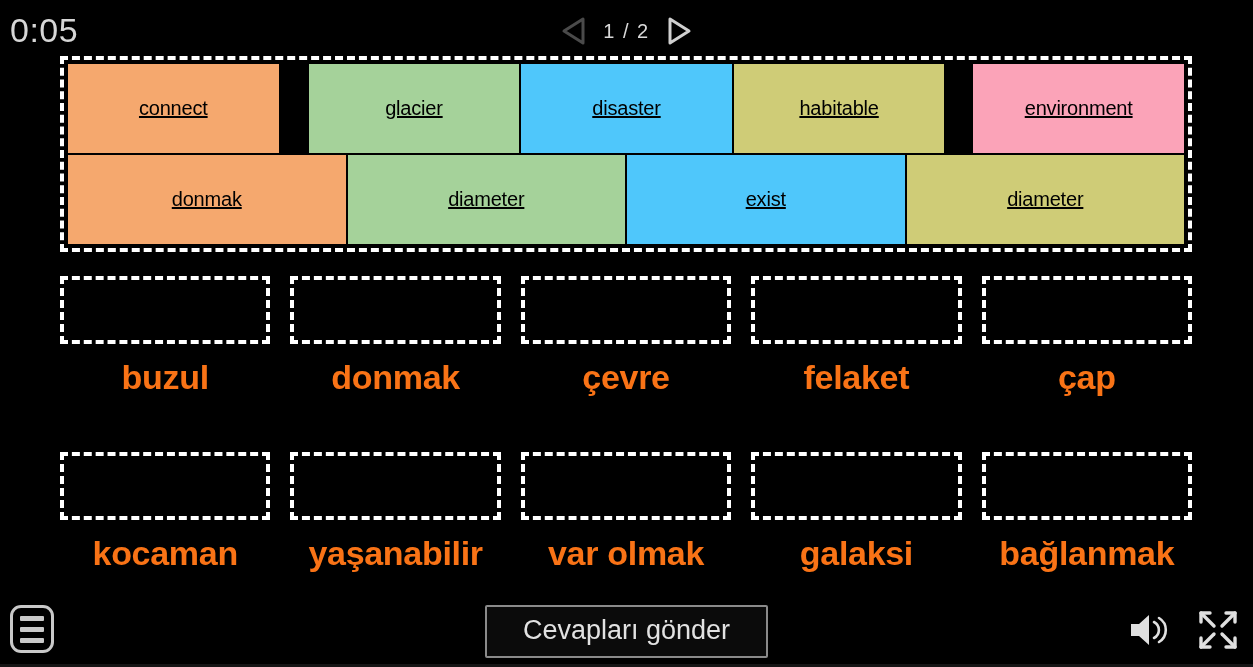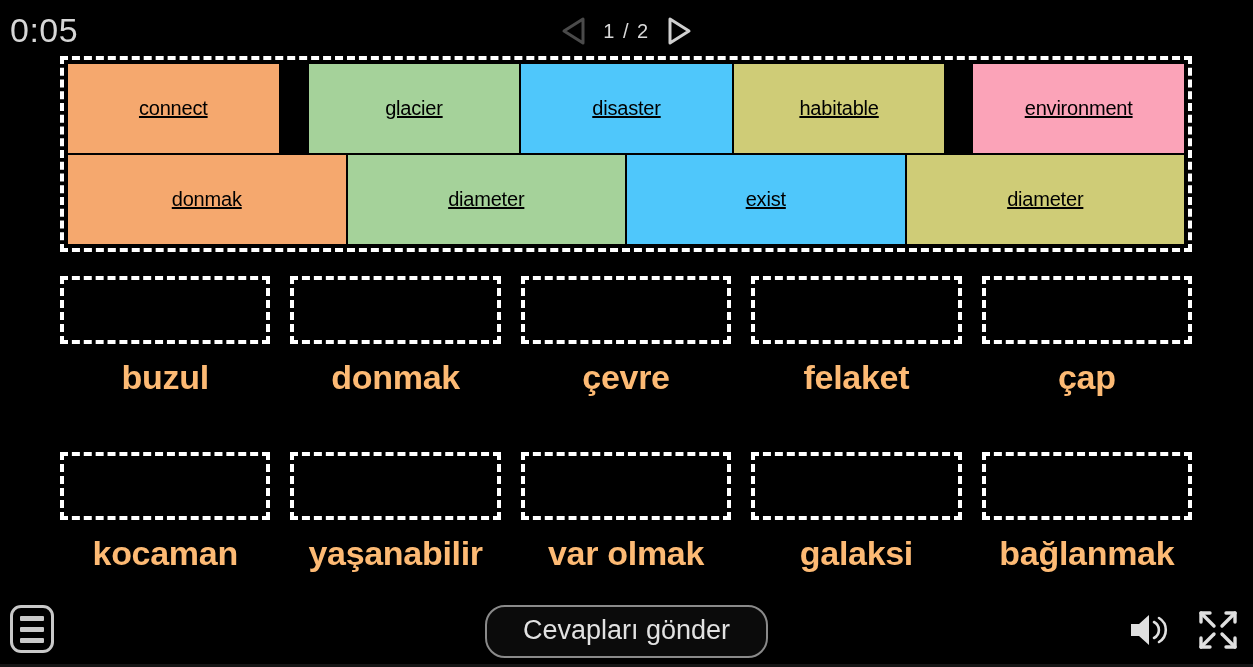--- a/index.html
+++ b/index.html
@@ -120,21 +120,21 @@
     width: 100%;
     height: 68px;
     border: 4px dashed #ffffff;
     background: #000000;
   }
 
   .answer-label {
     margin-top: 12px;
     font-size: 34px;
     font-weight: 700;
-    color: #fdba74;
+    color: #f97316;
     white-space: nowrap;
     letter-spacing: -0.3px;
     line-height: 42px;
   }
 
   
   #bottom-bar {
     position: absolute;
     left: 0;
     bottom: 0;
@@ -168,21 +168,21 @@
   #submit-button {
     position: absolute;
     left: 0;
     top: 8px;
     width: 1253px;
     display: flex;
     justify-content: center;
   }
   #submit-button-inner {
     border: 2px solid #8a8a8a;
-    border-radius: 20px;
+    border-radius: 2px;
     background: #0b0b0b;
     color: #e2e2e2;
     font-size: 27px;
     padding: 8px 36px 11px 36px;
     cursor: pointer;
     line-height: 30px;
     white-space: nowrap;
     font-family: "Liberation Sans", sans-serif;
   }
 

